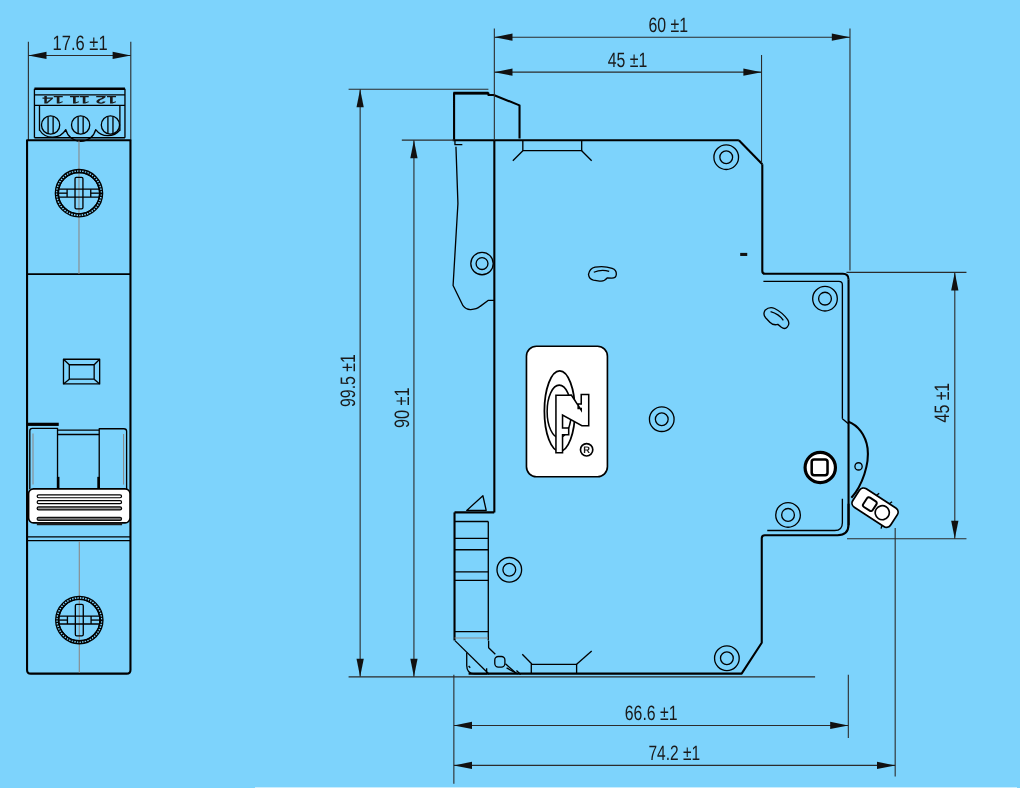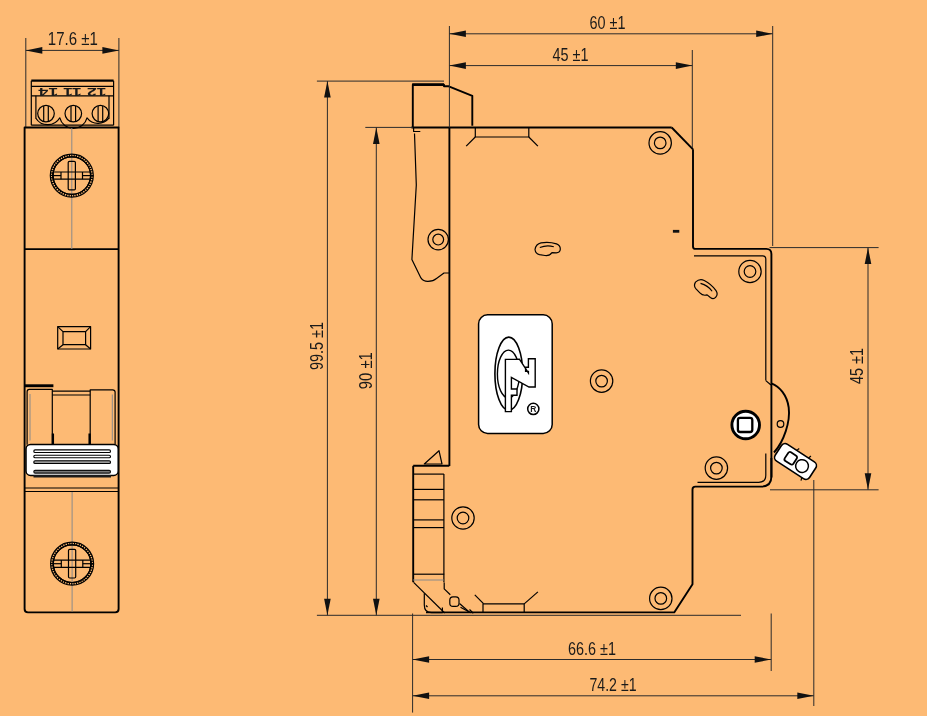--- a/index.html
+++ b/index.html
@@ -1,16 +1,16 @@
 <!DOCTYPE html>
 <html><head>
 <meta charset="utf-8">
 <style>
 html,body{margin:0;padding:0;background:#fff;}
-#wrap{position:relative;width:927px;height:716px;background:#fdba74;overflow:hidden;}
+#wrap{position:relative;width:927px;height:716px;background:#7dd3fc;overflow:hidden;}
 svg{display:block;}
 text{font-family:"Liberation Sans",sans-serif;fill:#1a1a1a;}
 .o{stroke:#000;stroke-width:1.9;fill:none;stroke-linejoin:round;}
 .t{stroke:#000;stroke-width:1.2;fill:none;stroke-linejoin:round;}
 .d{stroke:#2b2b2b;stroke-width:1;fill:none;}
 .g{stroke:#8a8a8a;stroke-width:1;fill:none;}
 .ar{fill:#111;stroke:none;}
 </style>
 </head>
 <body>

